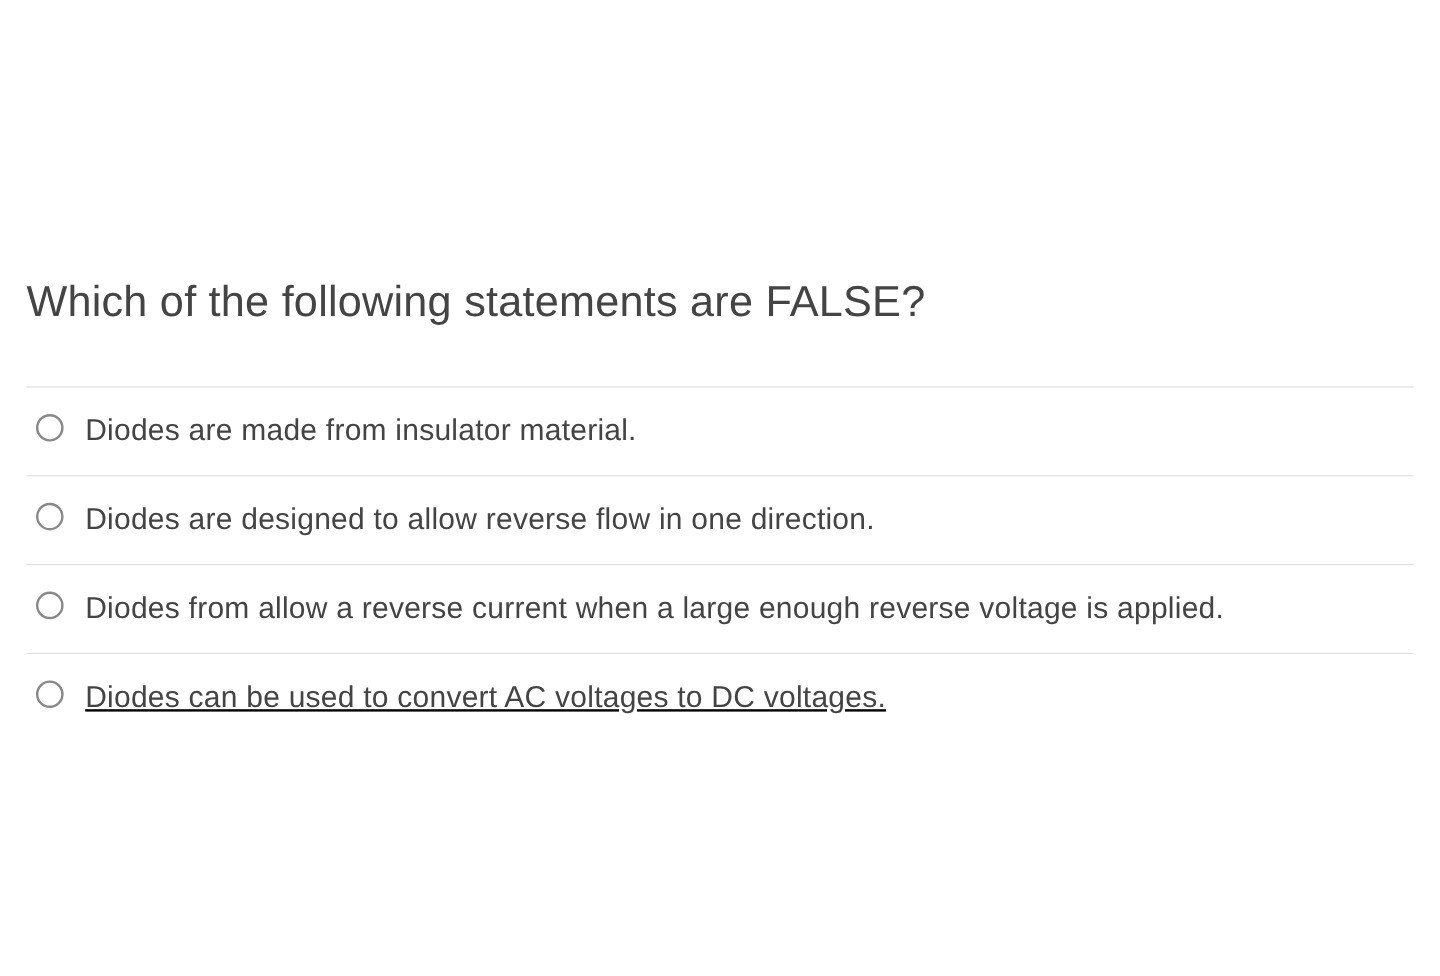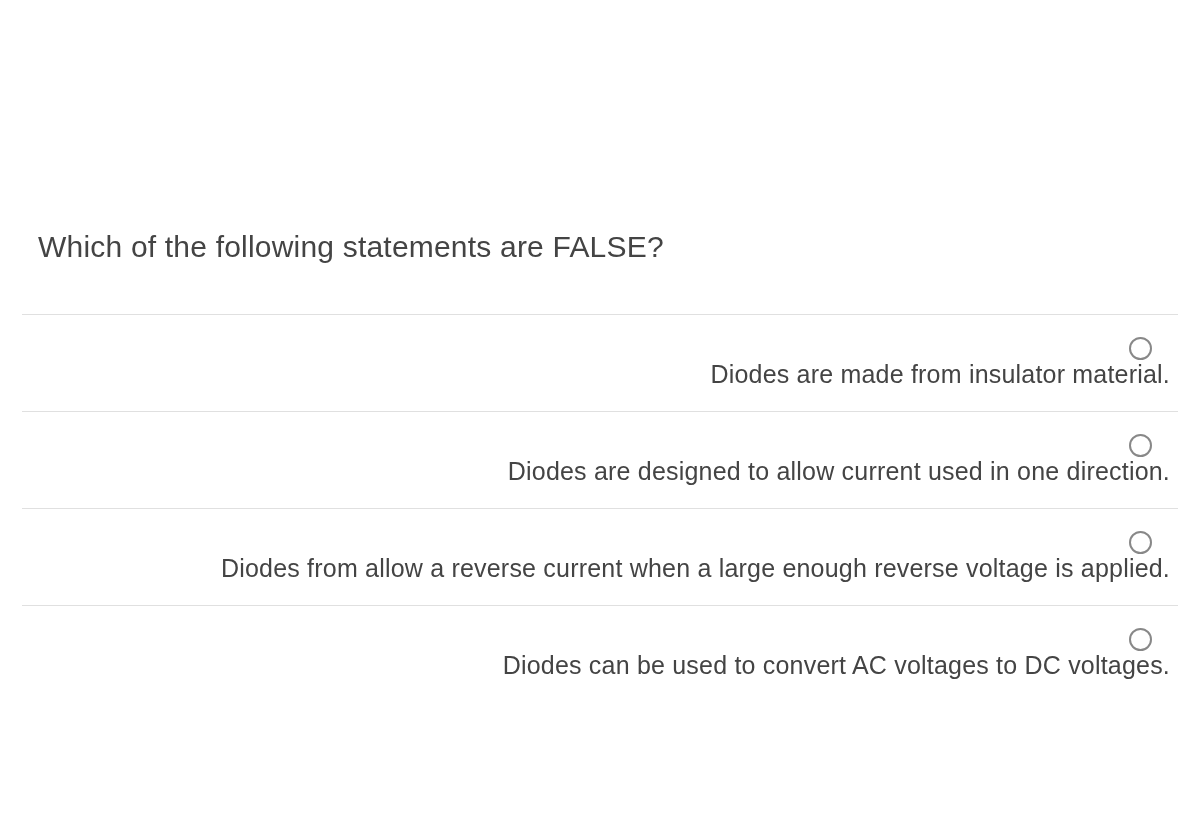--- a/index.html
+++ b/index.html
@@ -13,40 +13,39 @@
       width: 1200px;
       height: 813px;
       padding: 0;
     }
     .container {
       padding-top: 230px;
       padding-left: 22px;
       padding-right: 22px;
     }
     .question-text {
-      font-size: 30px;
+      font-size: 36px;
       font-weight: 300;
       color: #444444;
       margin-bottom: 50px;
       letter-spacing: 0.2px;
-      margin-left: 16px;
     }
     .options {
       border-top: 1px solid #e0e0e0;
     }
     .option {
       display: flex;
-      align-items: flex-end;
+      align-items: flex-start;
       padding: 22px 8px;
       border-bottom: 1px solid #e0e0e0;
       cursor: pointer;
-      flex-direction: column;
     }
     .option:last-child {
       border-bottom: none;
+      text-decoration: underline;
     }
     .radio {
       width: 23px;
       height: 23px;
       border: 2px solid #888888;
       border-radius: 50%;
       margin-right: 18px;
       flex-shrink: 0;
     }
     .option-text {
@@ -61,21 +60,21 @@
 
 <div class="container">
   <div class="question-text">Which of the following statements are FALSE?</div>
   <div class="options">
     <div class="option">
       <div class="radio"></div>
       <div class="option-text">Diodes are made from insulator material.</div>
     </div>
     <div class="option">
       <div class="radio"></div>
-      <div class="option-text">Diodes are designed to allow current used in one direction.</div>
+      <div class="option-text">Diodes are designed to allow reverse flow in one direction.</div>
     </div>
     <div class="option">
       <div class="radio"></div>
       <div class="option-text">Diodes from allow a reverse current when a large enough reverse voltage is applied.</div>
     </div>
     <div class="option">
       <div class="radio"></div>
       <div class="option-text">Diodes can be used to convert AC voltages to DC voltages.</div>
     </div>
   </div>

